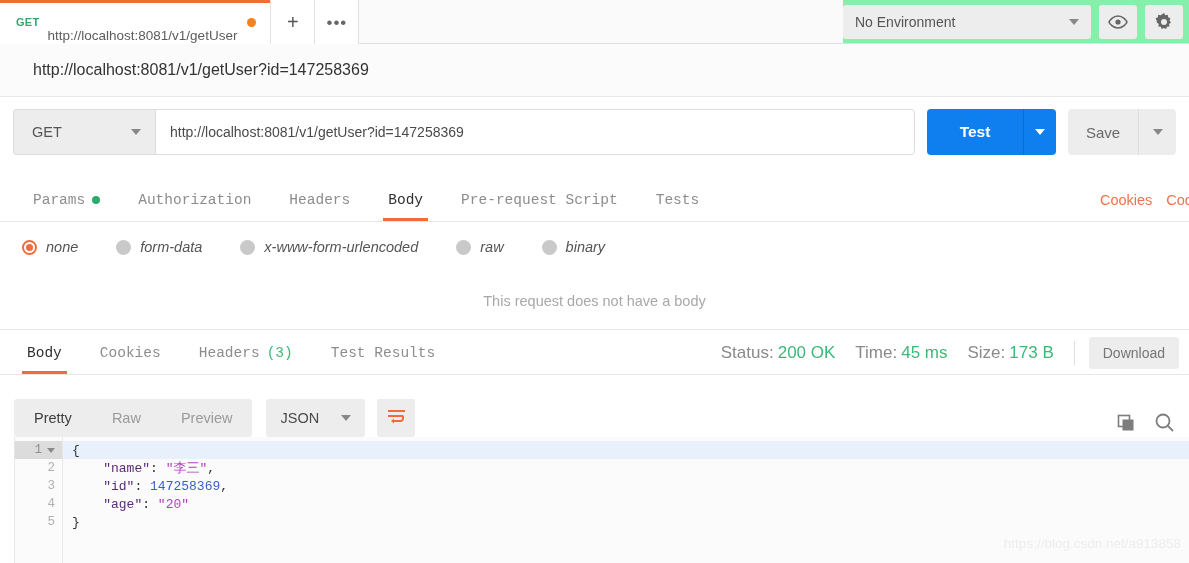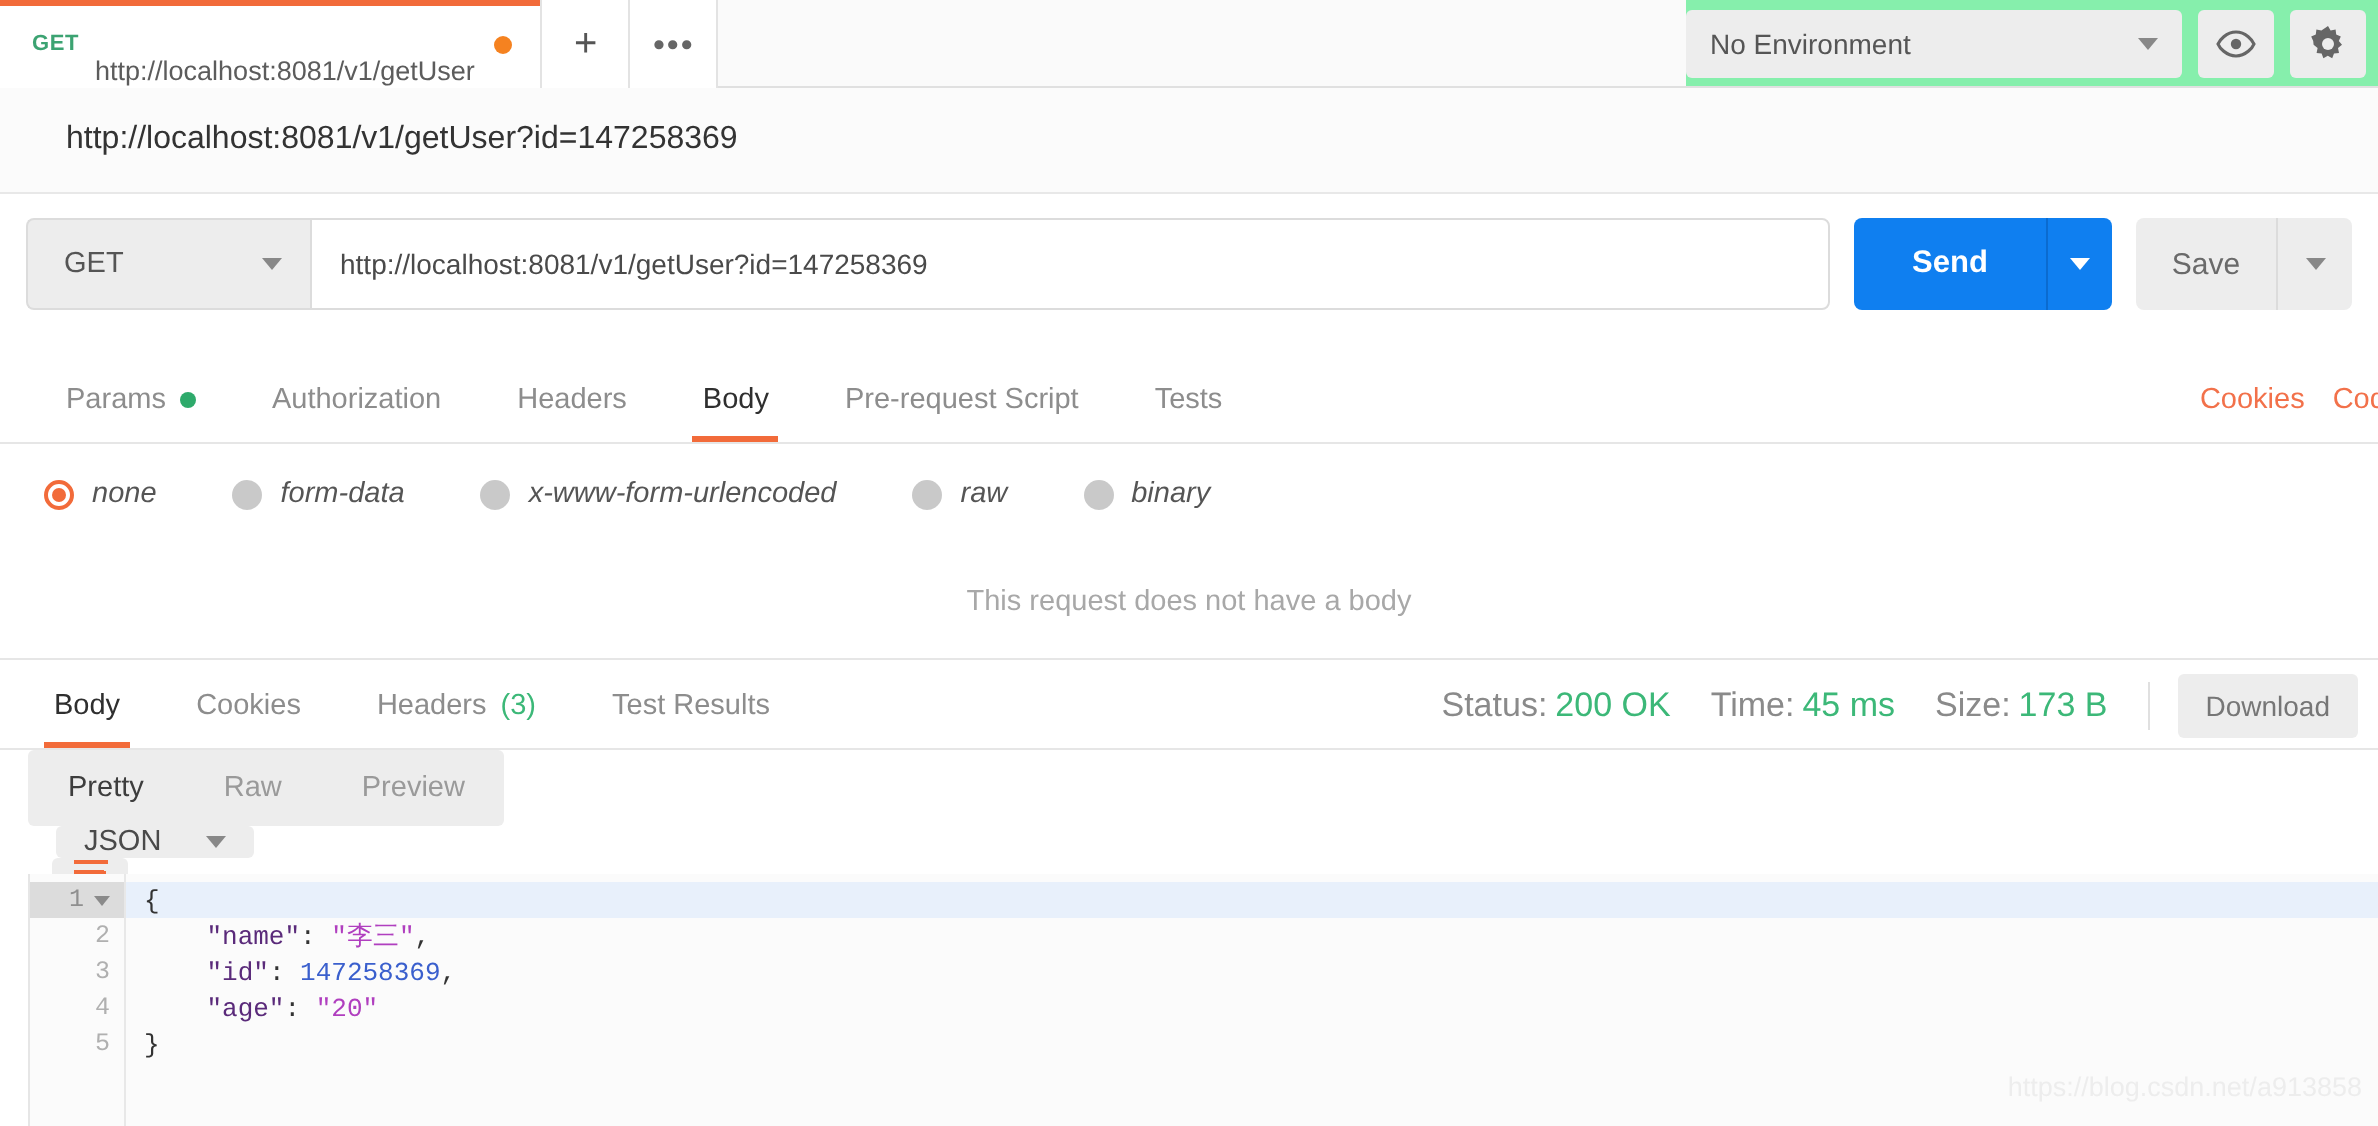--- a/index.html
+++ b/index.html
@@ -132,21 +132,21 @@
   .req-tabs {
     position: absolute; top: 178px; left: 0; width: 1189px; height: 44px;
     border-bottom: 1px solid #e6e6e6;
     display: flex; align-items: flex-end;
     padding-left: 14px;
   }
   .rtab {
     position: relative;
     height: 43px; display: flex; align-items: center; gap: 7px;
     padding: 0 19px;
-    font-size: 14.5px; color: #8d8d8d;
+    font-size: 14.5px; color: #8d8d8d; font-family: Liberation Mono, monospace;
   }
   .rtab.active { color: #2f2f2f; }
   .rtab.active::after {
     content: ""; position: absolute; left: 14px; right: 14px; bottom: 0;
     height: 3px; background: #f26b3a;
   }
   .green-dot {
     width: 8px; height: 8px; border-radius: 50%; background: #2eaa6b;
   }
   .req-tabs-right {
@@ -195,23 +195,22 @@
   .vsep { width: 1px; height: 24px; background: #e0e0e0; margin-right: 14px; }
   .download-btn {
     height: 32px; padding: 0 14px; background: #ededed; border-radius: 3px;
     display: flex; align-items: center; font-size: 14px; color: #767676;
   }
   .count-green { color: #3cb878; }
 
   
   .fmt-bar {
     position: absolute; top: 375px; left: 0; width: 1189px; height: 62px;
-    display: flex; align-items: flex-start; padding: 0 14px;
+    display: flex; align-items: flex-end; padding: 0 14px;
     background: #ffffff;
-    flex-direction: column;
   }
   .seg-group {
     display: flex; background: #ededed; border-radius: 3px; height: 38px;
     align-items: center;
   }
   .seg {
     padding: 0 20px; font-size: 14.5px; color: #9a9a9a;
     display: flex; align-items: center; height: 38px;
   }
   .seg.active { color: #3d3d3d; }
@@ -315,21 +314,21 @@
 
 <div class="url-row">
   <div class="method-box">
     <span>GET</span>
     <span class="caret"></span>
   </div>
   <div class="url-box">
     <span>http://localhost:8081/v1/getUser?id=147258369</span>
   </div>
   <div class="send-wrap">
-    <div class="send-btn">Send</div>
+    <div class="send-btn">Test</div>
     <div class="send-caret">
       <span class="caret"></span>
     </div>
   </div>
   <div class="save-wrap">
     <div class="save-btn">Save</div>
     <div class="save-caret">
       <span class="caret"></span>
     </div>
   </div>

